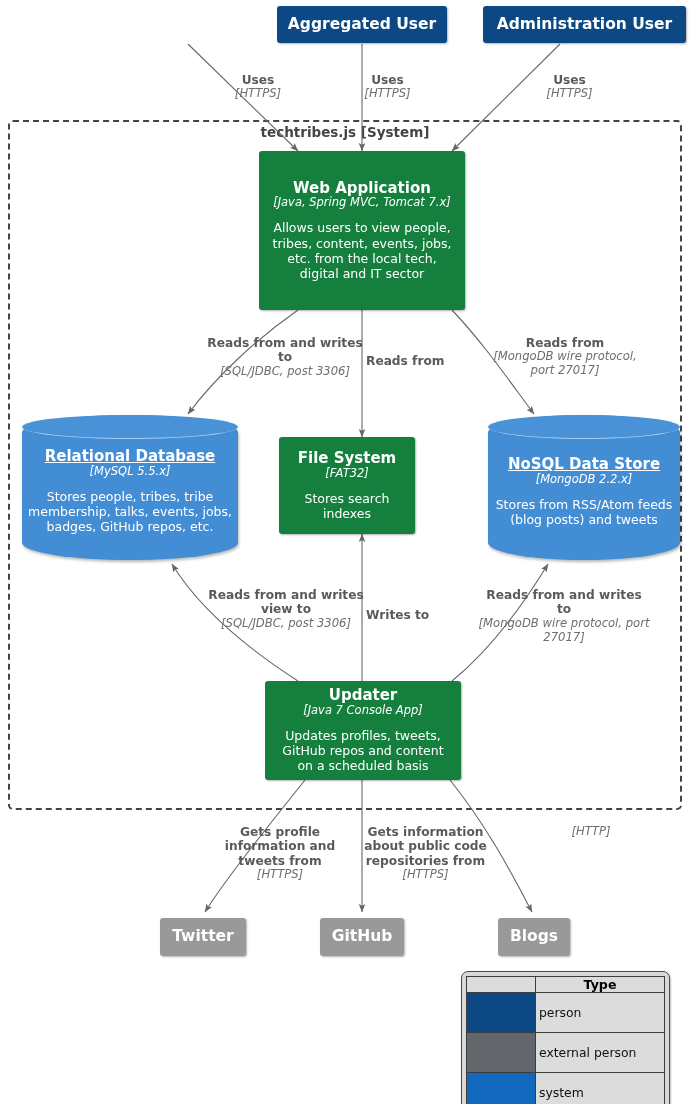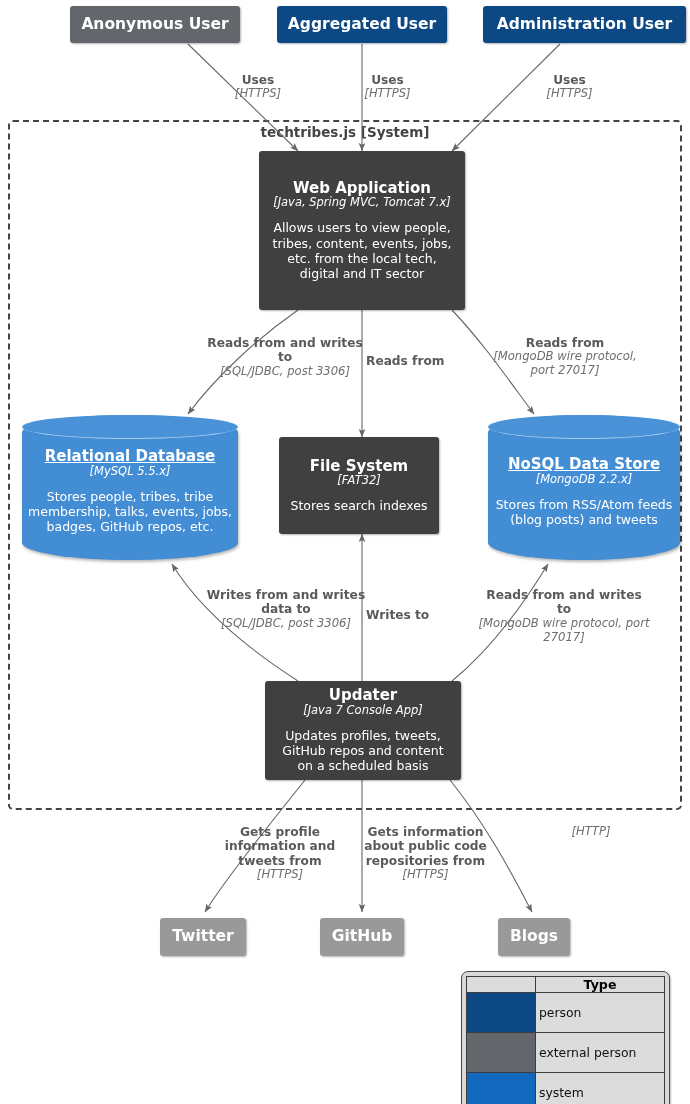--- a/index.html
+++ b/index.html
@@ -62,21 +62,21 @@
   }
   .person .n-name { font-size: 15.5px; }
   .ext-person {
     background: #63666a;
     font-size: 15px;
   }
   .ext-person .n-name { font-size: 15.5px; }
 
   
   .container-node {
-    background: #404040;
+    background: #15803d;
   }
   .container-node .n-name { font-size: 15px; }
   .container-node .n-tech { font-size: 11.5px; }
   .container-node .n-desc { font-size: 12.5px; }
 
   
   .ext-system {
     background: #999999;
     font-size: 15px;
   }
@@ -233,23 +233,20 @@
       <path d="M298,681 C250,650 200,610 172,564"></path>
       <path d="M362,681 L362,534"></path>
       <path d="M452,681 C490,650 520,610 548,564"></path>
 
       <path d="M305,780 C265,830 225,880 205,912"></path>
       <path d="M362,780 L362,912"></path>
       <path d="M450,780 C490,830 515,880 532,912"></path>
     </g>
   </svg>
 
-  <div class="node ext-person" style="left:70px;  top:6px;  width:170px; height:37px;">
-    <div class="n-name">Anonymous User</div>
-  </div>
   <div class="node person" style="left:277px; top:6px;  width:170px; height:37px;">
     <div class="n-name">Aggregated User</div>
   </div>
   <div class="node person" style="left:483px; top:6px;  width:203px; height:37px;">
     <div class="n-name">Administration User</div>
   </div>
 
   <div class="edge-label" style="left:198px; top:73px; width:120px;">
     <div class="e-desc">Uses</div>
     <div class="e-tech">[HTTPS]</div>
@@ -284,38 +281,38 @@
   <div class="cyl-wrap" style="left:22px; top:415px; width:216px; height:145px;">
     <div class="cyl-body"></div>
     <div class="cyl-top"></div>
     <div class="cyl-text">
       <div class="n-name">Relational Database</div>
       <div class="n-tech">[MySQL 5.5.x]</div>
       <div class="n-desc">Stores people, tribes, tribe membership, talks, events, jobs, badges, GitHub repos, etc.</div>
     </div>
   </div>
 
-  <div class="node container-node" style="left:279px; top:437px; width:160px; height:97px;">
+  <div class="node container-node" style="left:279px; top:437px; width:136px; height:97px;">
     <div class="n-name">File System</div>
     <div class="n-tech">[FAT32]</div>
     <div class="n-desc">Stores search indexes</div>
   </div>
 
   <div class="cyl-wrap" style="left:478px; top:415px; width:192px; height:145px;margin-left:10px;">
     <div class="cyl-body"></div>
     <div class="cyl-top"></div>
     <div class="cyl-text">
       <div class="n-name">NoSQL Data Store</div>
       <div class="n-tech">[MongoDB 2.2.x]</div>
       <div class="n-desc">Stores from RSS/Atom feeds (blog posts) and tweets</div>
     </div>
   </div>
 
   <div class="edge-label" style="left:200px; top:588px; width:172px;">
-    <div class="e-desc">Writes from and writes data to</div>
+    <div class="e-desc">Reads from and writes view to</div>
     <div class="e-tech">[SQL/JDBC, post 3306]</div>
   </div>
   <div class="edge-label" style="left:366px; top:608px; width:86px; text-align:left;">
     <div class="e-desc">Writes to</div>
   </div>
   <div class="edge-label" style="left:478px; top:588px; width:172px;">
     <div class="e-desc">Reads from and writes to</div>
     <div class="e-tech">[MongoDB wire protocol, port 27017]</div>
   </div>
 

